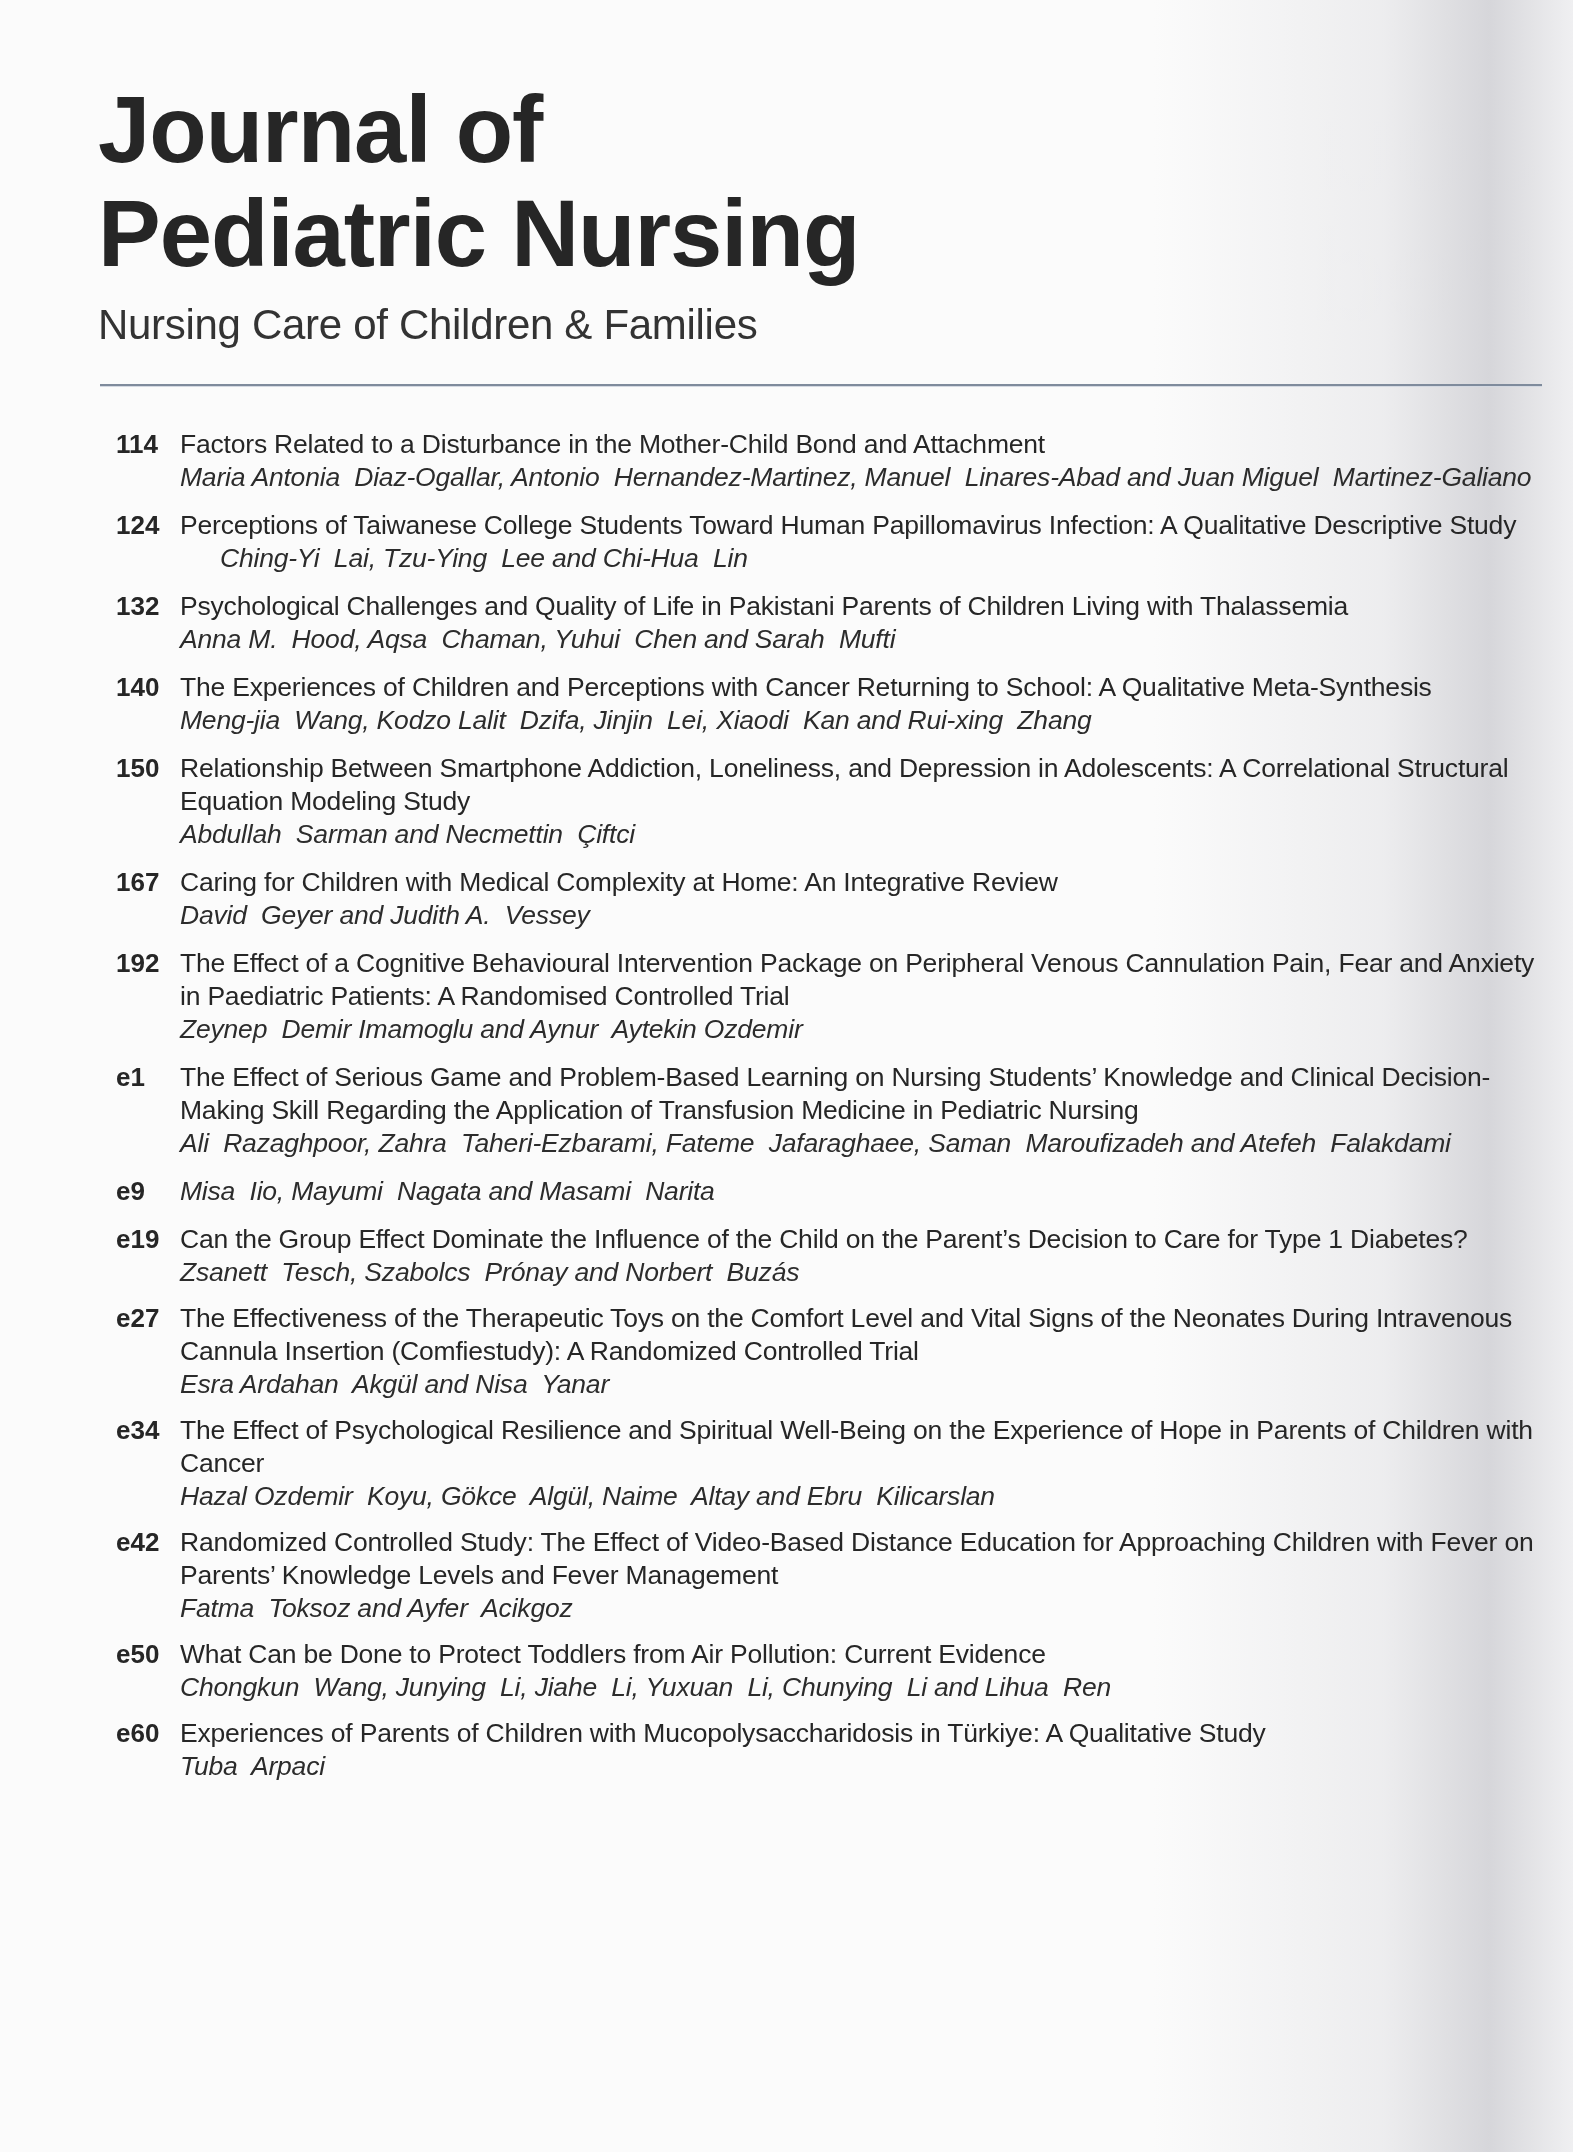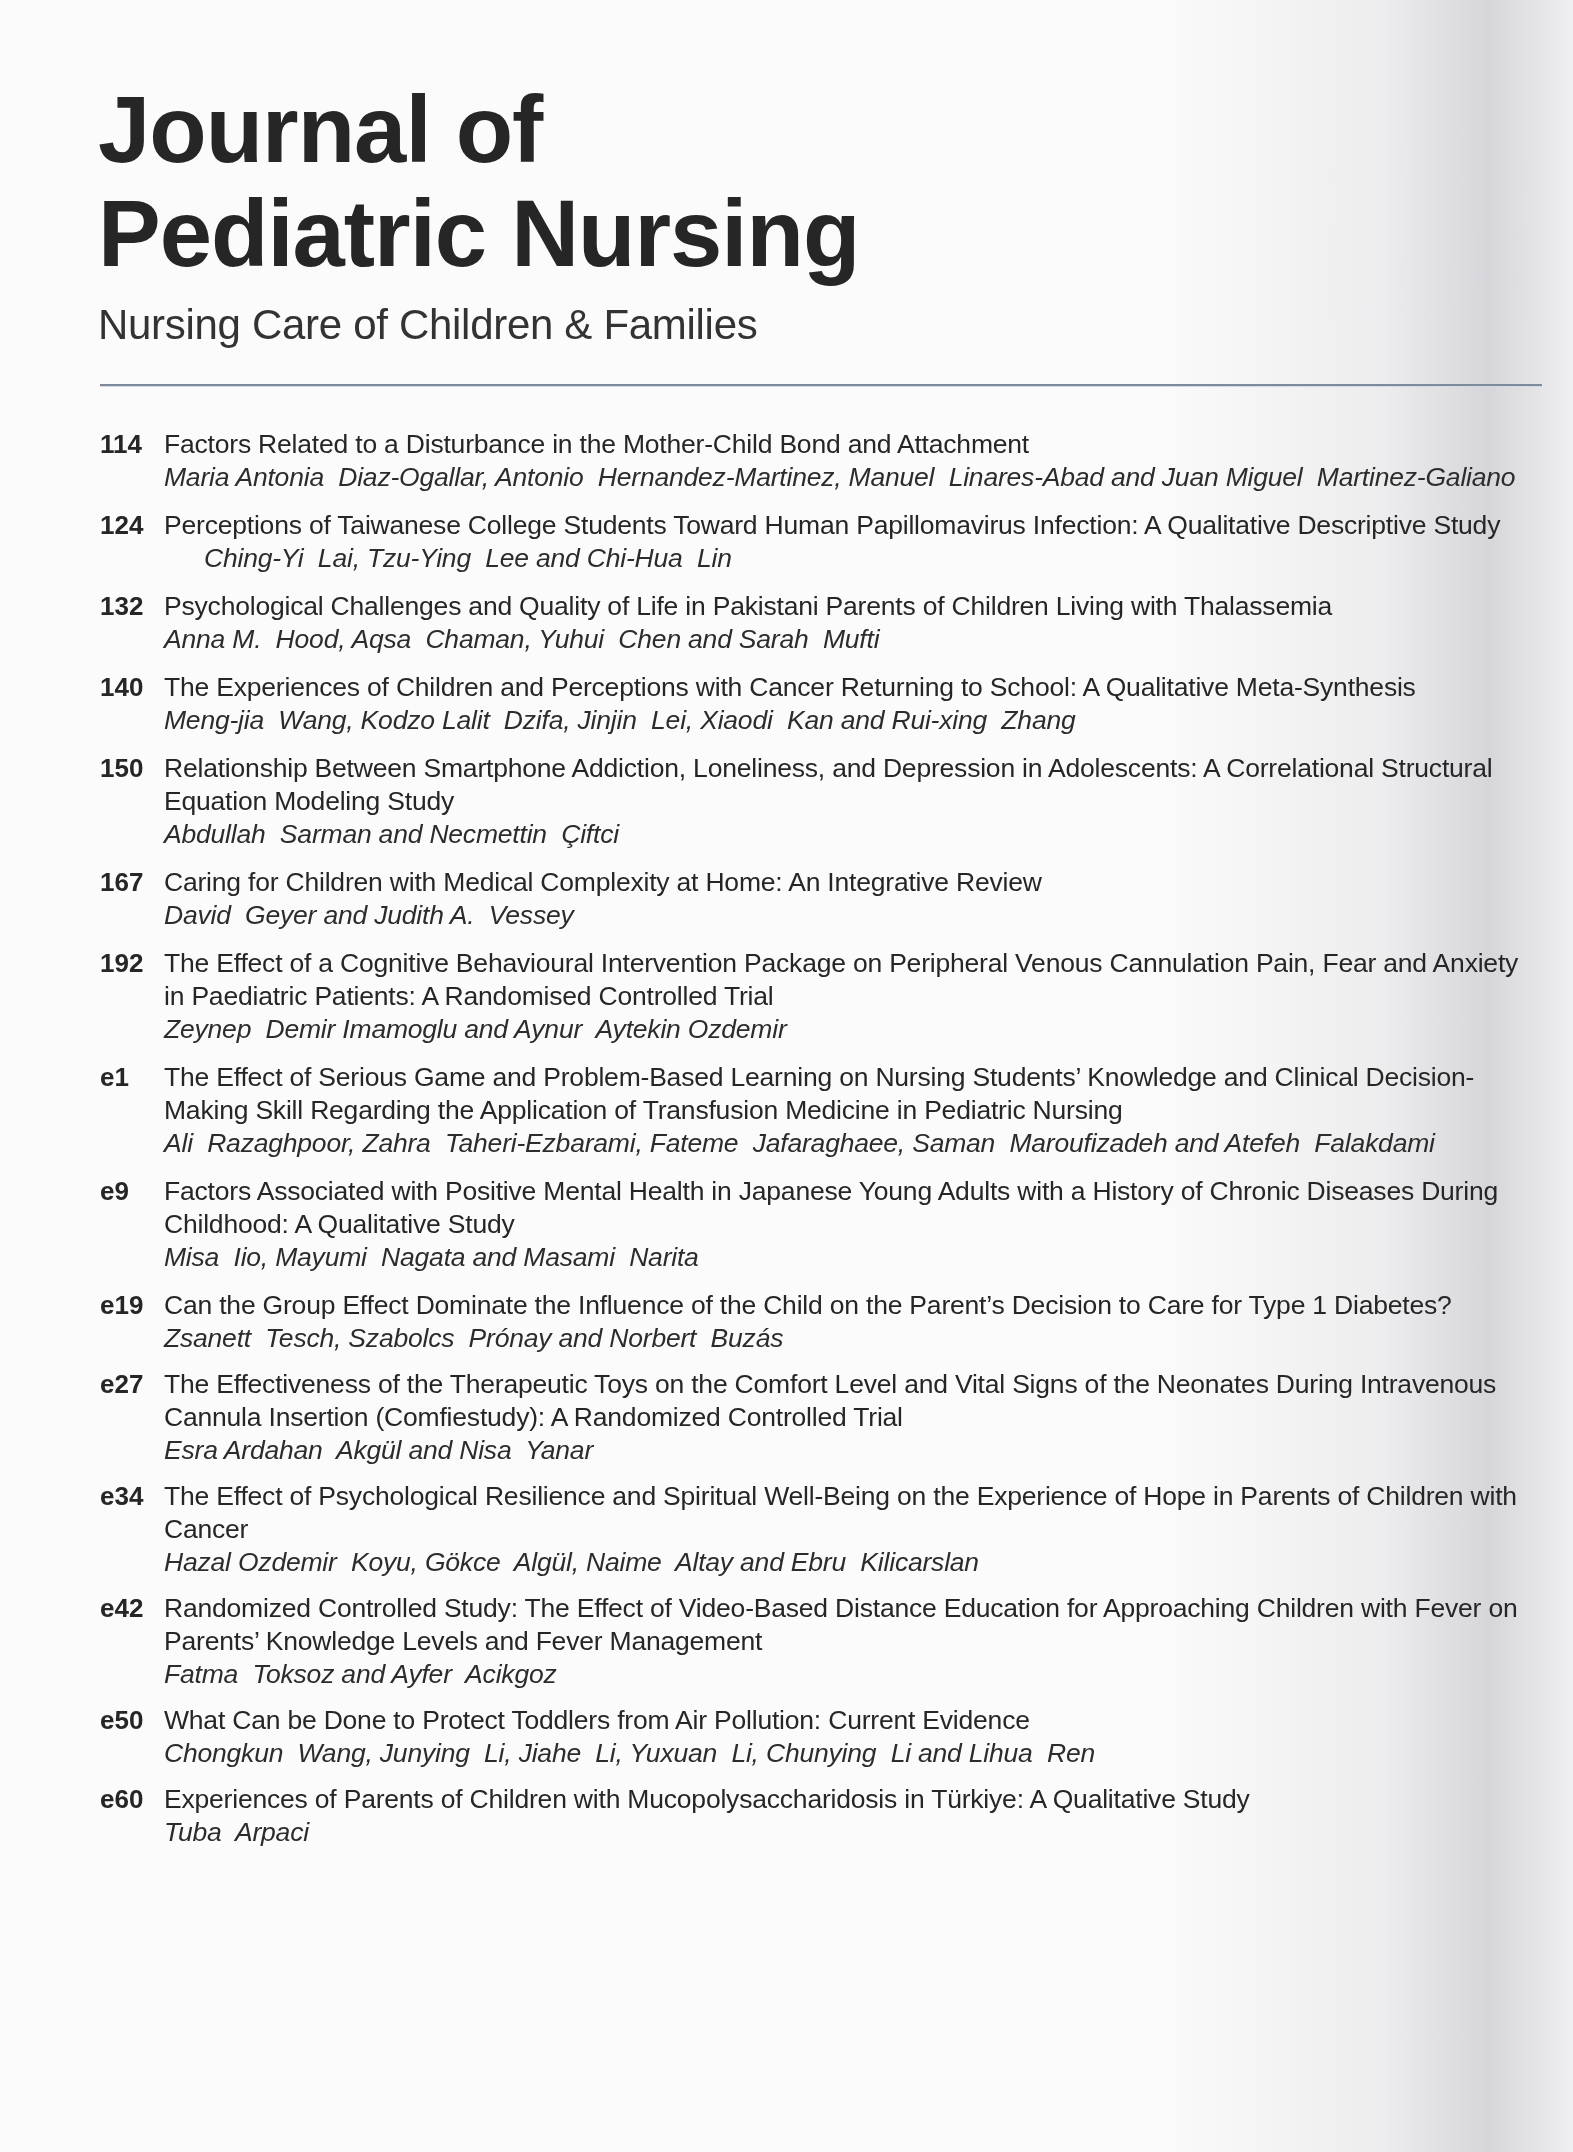--- a/index.html
+++ b/index.html
@@ -26,21 +26,21 @@
   }
   .masthead { position: absolute; left: 98px; top: 78px; }
   .title {
     margin: 0; font-weight: bold; font-size: 94px; line-height: 104px; letter-spacing: -1px; color: #262626;
   }
   .subtitle { margin-top: 14px; font-size: 42px; line-height: 50px; color: #333; letter-spacing: -0.3px; }
   .rule {
     position: absolute; left: 100px; top: 384px; width: 1442px; height: 2px;
     background: #7f8b9c; border-bottom: 1px solid #d4d9e2;
   }
-  .toc { position: absolute; left: 100px; top: 428px; width: 1440px; }
+  .toc { position: absolute; left: 116px; top: 428px; width: 1440px; }
   .entry { position: relative; padding-left: 64px; margin-bottom: 15px; }
   .entry .num {
     position: absolute; left: 0; top: 0; font-weight: bold; font-size: 26px; line-height: 33px; color: #262626;
   }
   .entry .atitle { font-size: 26.5px; line-height: 33px; color: #262626; letter-spacing: -0.2px; }
   .entry .authors { font-size: 26.5px; line-height: 33px; font-style: italic; color: #2c2c2c; letter-spacing: -0.2px; }
   .entry.compact { margin-bottom: 13px; }
 </style>
 </head>
 <body>
@@ -95,21 +95,20 @@
     <div class="atitle">The Effect of a Cognitive Behavioural Intervention Package on Peripheral Venous Cannulation Pain, Fear and Anxiety in Paediatric Patients: A Randomised Controlled Trial</div>
     <div class="authors" style="white-space: pre-wrap;">Zeynep  Demir Imamoglu and Aynur  Aytekin Ozdemir</div>
   </div>
     <div class="entry">
     <span class="num">e1</span>
     <div class="atitle">The Effect of Serious Game and Problem-Based Learning on Nursing Students’ Knowledge and Clinical Decision-Making Skill Regarding the Application of Transfusion Medicine in Pediatric Nursing</div>
     <div class="authors" style="white-space: pre-wrap;">Ali  Razaghpoor, Zahra  Taheri-Ezbarami, Fateme  Jafaraghaee, Saman  Maroufizadeh and Atefeh  Falakdami</div>
   </div>
     <div class="entry">
     <span class="num">e9</span>
-    <div class="atitle">Factors Associated with Positive Mental Health in Japanese Young Adults with a History of Chronic Diseases During Childhood: A Qualitative Study</div>
     <div class="authors" style="white-space: pre-wrap;">Misa  Iio, Mayumi  Nagata and Masami  Narita</div>
   </div>
     <div class="entry compact">
     <span class="num">e19</span>
     <div class="atitle">Can the Group Effect Dominate the Influence of the Child on the Parent’s Decision to Care for Type 1 Diabetes?</div>
     <div class="authors" style="white-space: pre-wrap;">Zsanett  Tesch, Szabolcs  Prónay and Norbert  Buzás</div>
   </div>
     <div class="entry compact">
     <span class="num">e27</span>
     <div class="atitle">The Effectiveness of the Therapeutic Toys on the Comfort Level and Vital Signs of the Neonates During Intravenous Cannula Insertion (Comfiestudy): A Randomized Controlled Trial</div>

